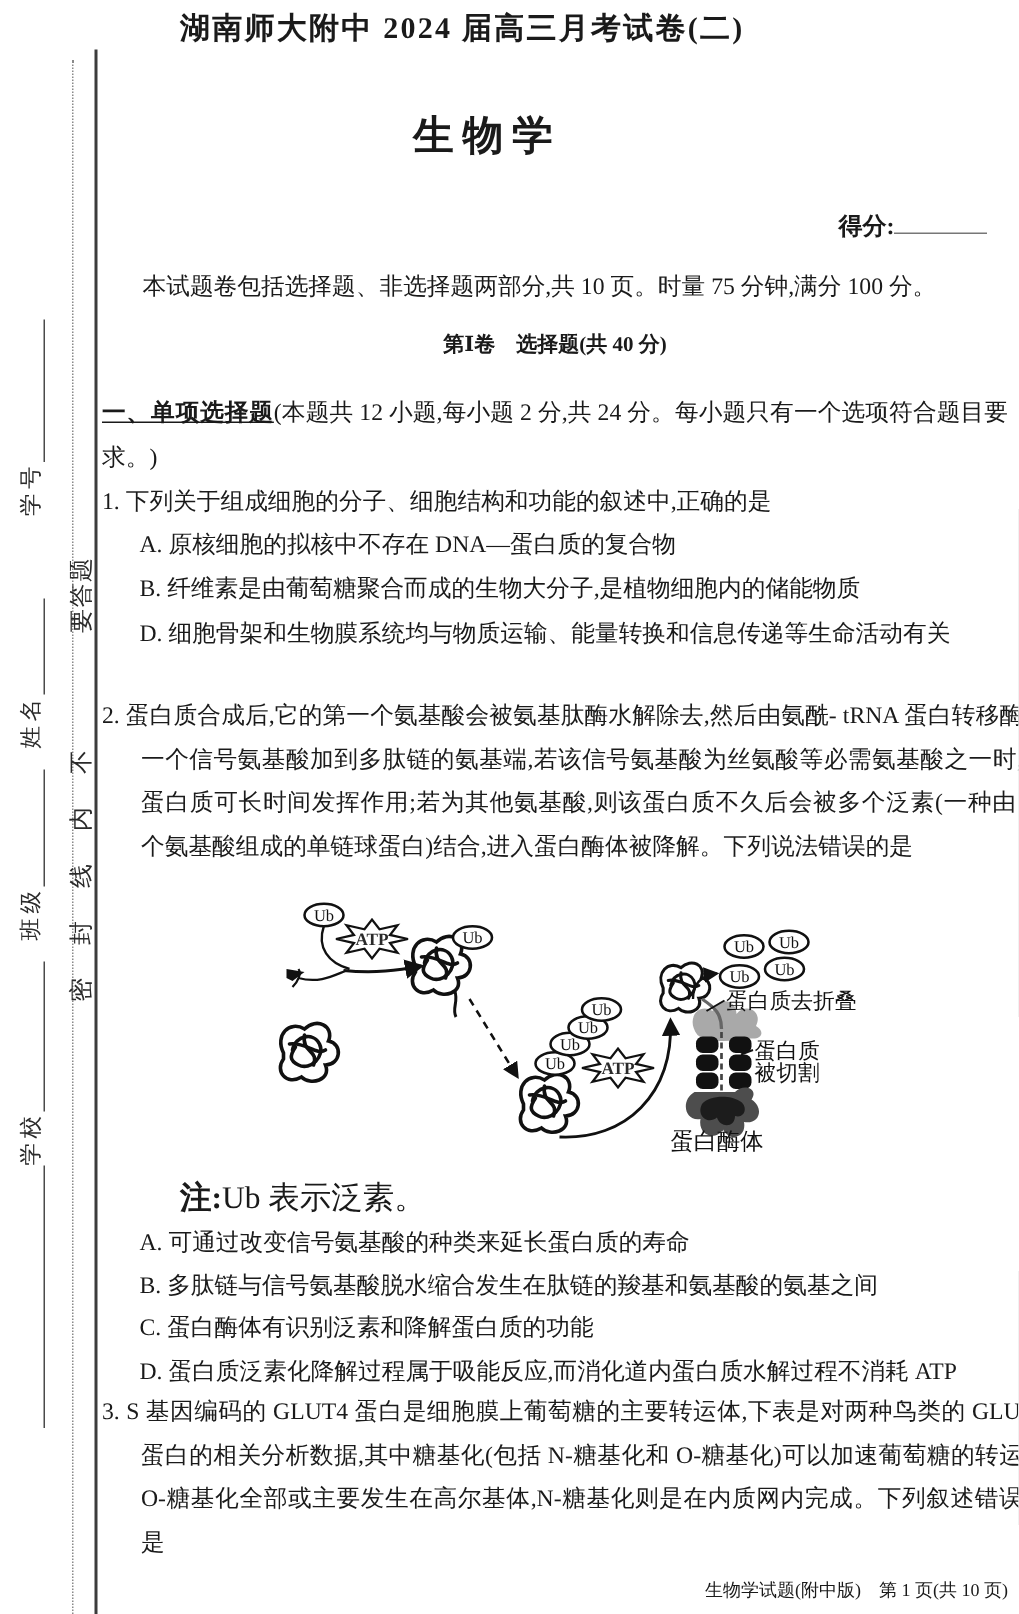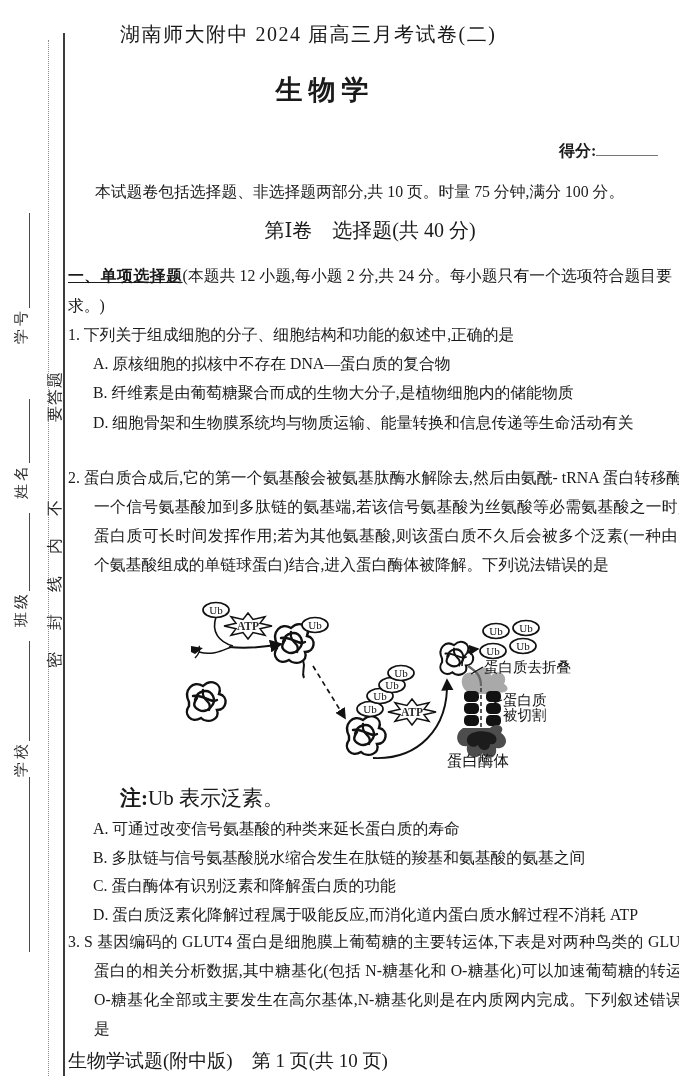--- a/index.html
+++ b/index.html
@@ -21,39 +21,39 @@
   .b-lead { width:175px; } .b-school { width:100px; } .b-class { width:78px; }
   .b-name { width:64px; } .b-sid { width:95px; }
   .gap-sm { margin-left:14px; } .gap-lg { margin-left:55px; }
   .seal-line {
     position:absolute; left:46px; top:668px; transform-origin:0 0; transform:rotate(-90deg);
     display:flex; gap:22px; white-space:nowrap;
     font-size:16px; color:#2a2a2a; line-height:18px;
   }
   .seal-last { margin-left:56px; letter-spacing:1px; }
   
-  .exam-title { position:absolute; left:120px; top:21px; font-size:20px; font-weight:normal; letter-spacing:1.5px; }
+  .exam-title { position:absolute; left:120px; top:5px; font-size:20px; font-weight:bold; letter-spacing:1.5px; }
   .subject { position:absolute; left:240px; top:72px; width:170px; text-align:center; font-size:27px; font-weight:bold; letter-spacing:6px; font-family:"Liberation Sans","DejaVu Sans",sans-serif; }
   .score { position:absolute; left:559px; top:141px; font-size:16px; font-weight:bold; }
   .score .score-blank { display:inline-block; width:62px; height:13px; border-bottom:1.2px solid #777; }
   
   .body-block { position:absolute; left:68px; width:604px; font-size:15.8px; line-height:29px; }
   .intro { top:177px; text-indent:27px; }
-  .section-title { top:216px; text-align:center; font-size:20px; font-weight:normal; }
+  .section-title { top:216px; text-align:center; font-size:14px; font-weight:bold; }
   .type-line { top:261px; line-height:30px; text-align:justify; }
   .type-line b { letter-spacing:0.5px;text-decoration:underline; }
   .q-stem { text-align:justify; padding-left:26px; text-indent:-26px; }
   .q1-stem { top:320px; }
   .options { left:93px; width:580px; }
   .q1-options { top:349px; line-height:29.4px; }
   .q2-stem { top:463px; }
   .q2-note { position:absolute; left:120px; top:787px; font-size:21px; line-height:22px; }
   .q2-options { top:815px; line-height:28.6px; }
   .q3-stem { top:927px; }
-  .footer { top:1046px; text-align:left; font-size:19px; }
+  .footer { top:1046px; text-align:right; font-size:12px; }
   
   .diagram { position:absolute; left:165px; top:596px; width:410px; height:195px; }
   .diagram svg { display:block; width:100%; height:100%; font-family:"Liberation Serif","DejaVu Serif",serif; }
 </style>
 </head>
 <body>
 
 <div class="page">
 
   <div class="border-dotted"></div>

